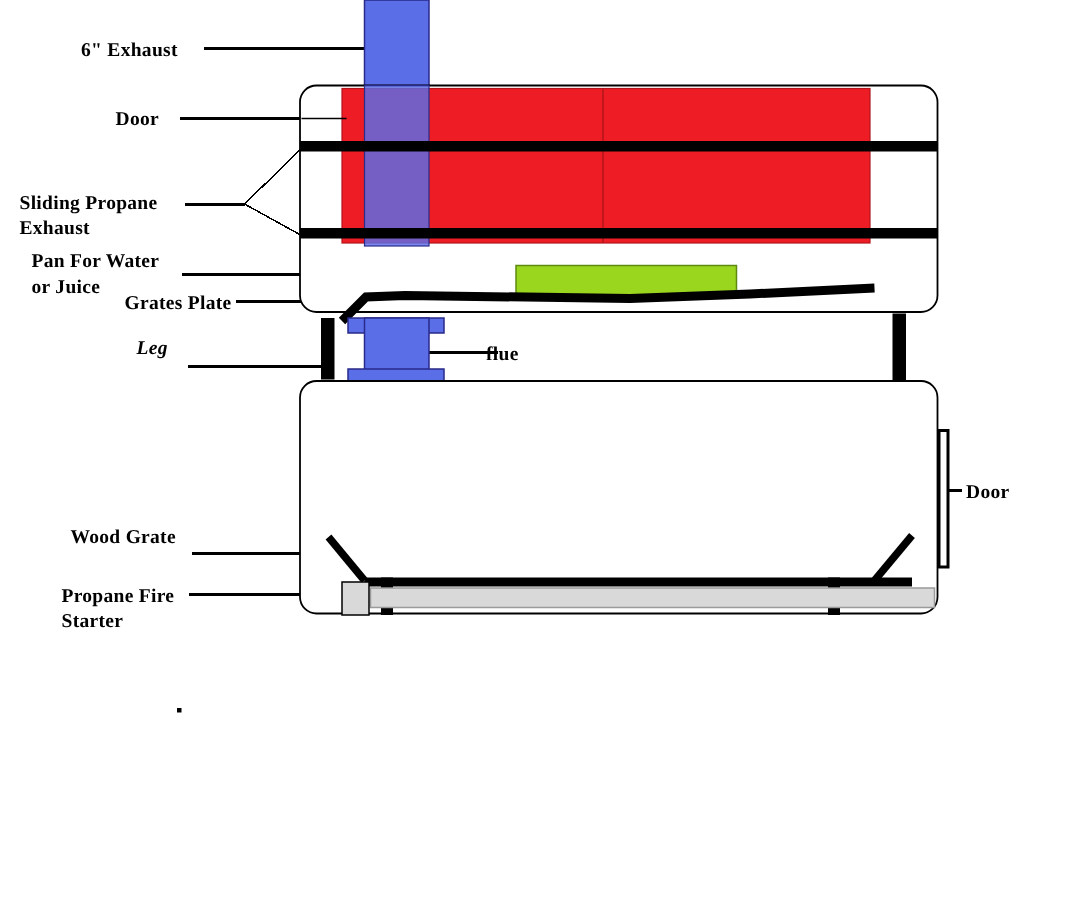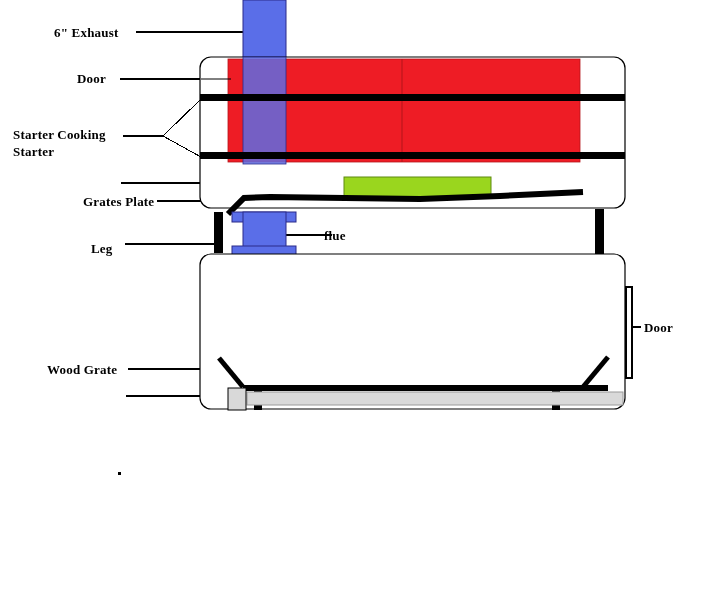--- a/index.html
+++ b/index.html
@@ -116,39 +116,47 @@
 
   <div class="label" style="left:54px; top:24px;">
     <div>6" Exhaust</div>
   </div>
 
   <div class="label" style="left:77px; top:70px;">
     <div>Door</div>
   </div>
 
   <div class="label" style="left:13px; top:126px;">
-    <div>Starter Cooking</div>
-    <div>Starter</div>
+    <div>Sliding Propane</div>
+    <div>Exhaust</div>
   </div>
 
+  <div class="label" style="left:21px; top:165px;">
+    <div>Pan For Water</div>
+    <div>or Juice</div>
+  </div>
 
   <div class="label" style="left:83px; top:193px;">
     <div>Grates Plate</div>
   </div>
 
-  <div class="label" style="left:91px; top:240px;">
+  <div class="label" style="left:91px; top:223px;font-style:italic;">
     <div>Leg</div>
   </div>
 
   <div class="label" style="left:324px; top:227px;">
     <div>flue</div>
   </div>
 
-  <div class="label" style="left:47px; top:361px;">
+  <div class="label" style="left:47px; top:349px;">
     <div>Wood Grate</div>
   </div>
 
+  <div class="label" style="left:41px; top:388px;">
+    <div>Propane Fire</div>
+    <div>Starter</div>
+  </div>
 
   <div class="label" style="left:644px; top:319px;">
     <div>Door</div>
   </div>
 
 </div>
 
 </body></html>

